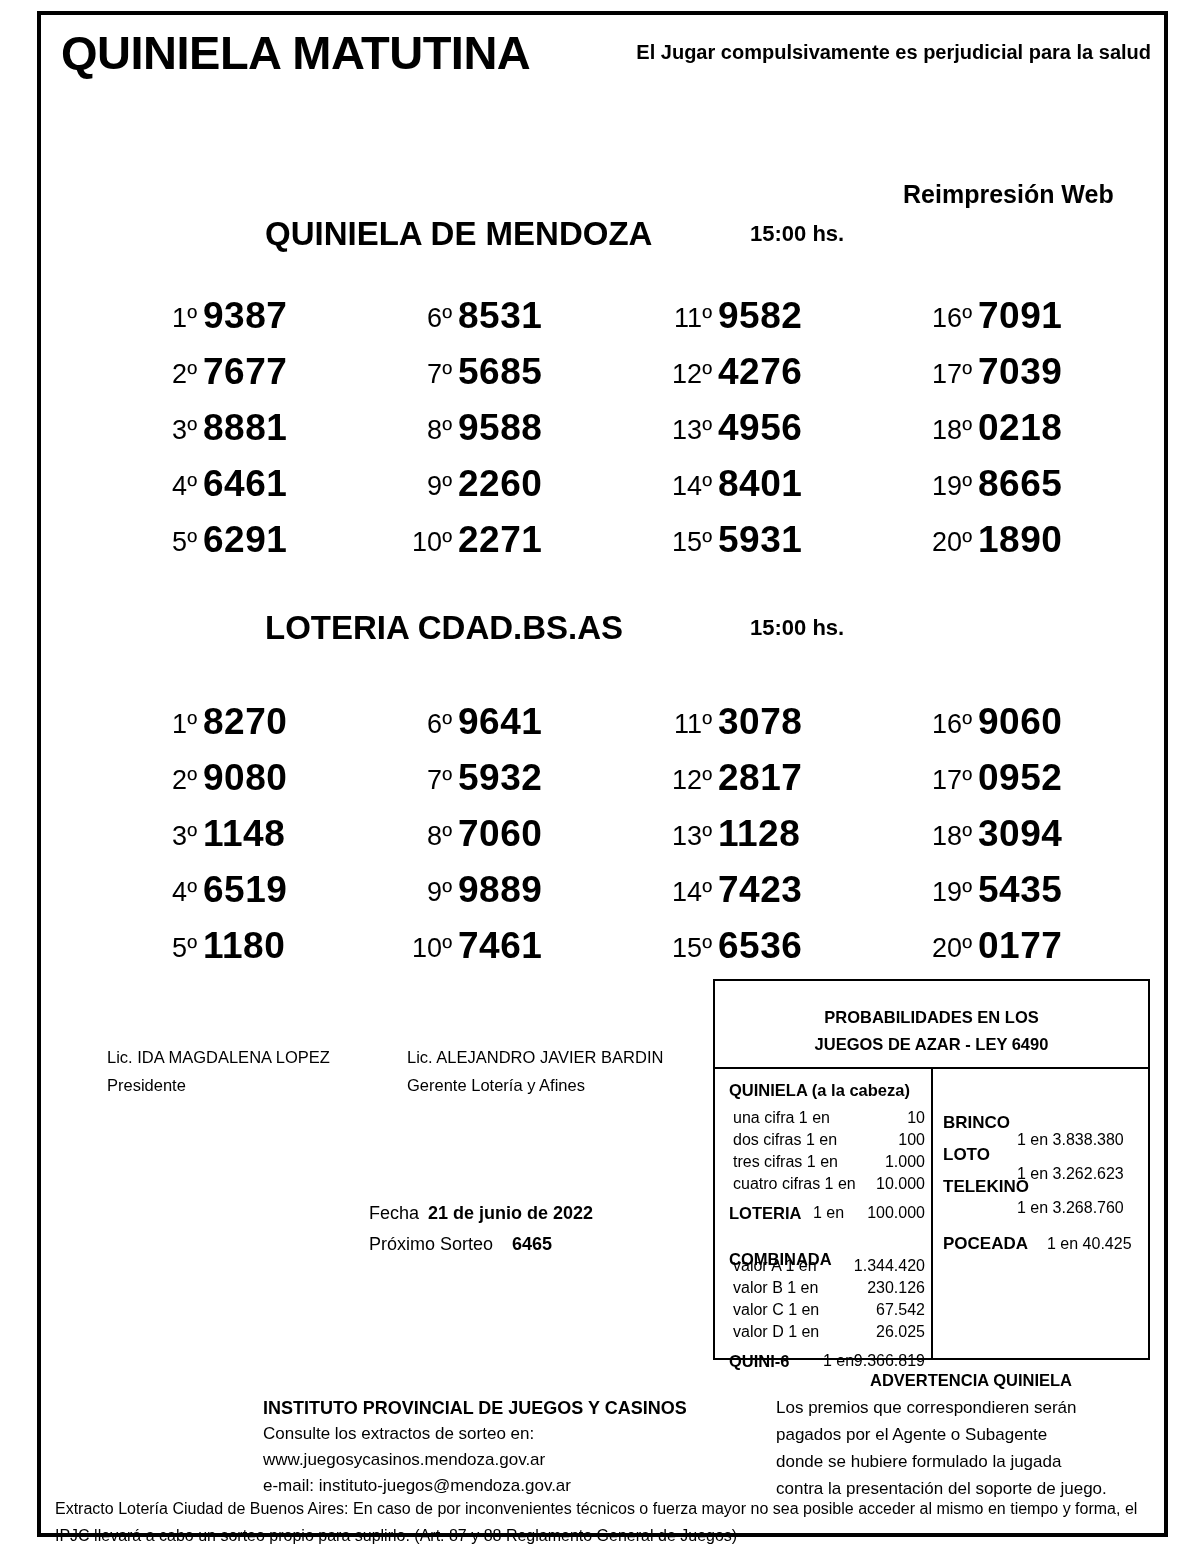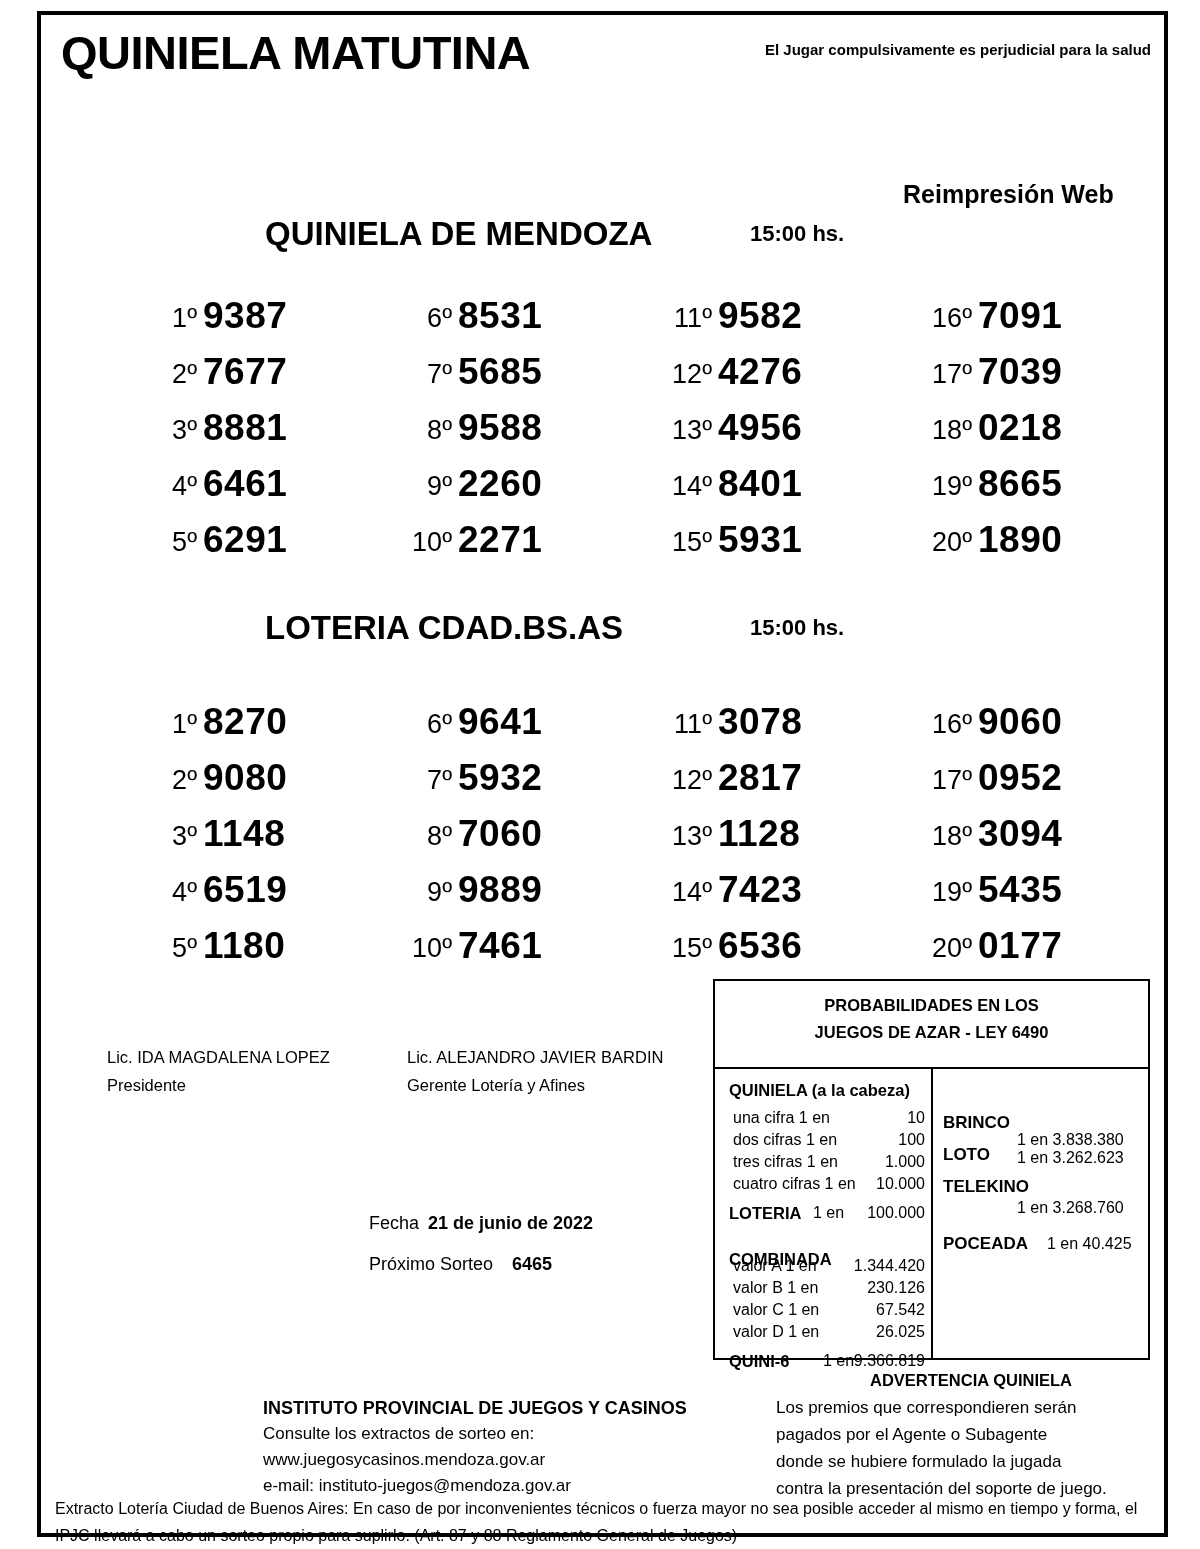--- a/index.html
+++ b/index.html
@@ -43,21 +43,21 @@
     top: 0;
     font-size: 47px;
     font-weight: bold;
     letter-spacing: -0.5px;
     white-space: nowrap;
   }
   .masthead-warning {
     position: absolute;
     right: 0;
     top: 16px;
-    font-size: 15px;
+    font-size: 20px;
     font-weight: bold;
     white-space: nowrap;
   }
 
   
   .draw-header {
     position: absolute;
     height: 46px;
   }
   .draw-name {
@@ -146,21 +146,20 @@
     left: 140px;
     top: -4px;
     font-size: 33px;
     font-weight: bold;
   }
   .meta-row {
     position: relative;
     height: 31px;
     font-size: 18px;
     white-space: nowrap;
-    margin-top: 10px;
   }
   .meta-label {
     position: absolute;
     left: 40px;
     top: 0;
   }
   .meta-value {
     position: absolute;
     top: 0;
     font-weight: bold;
@@ -182,21 +181,21 @@
     left: 0;
     top: 0;
     width: 100%;
     height: 88px;
     border-bottom: 2px solid #000000;
     box-sizing: border-box;
     text-align: center;
     font-size: 16.5px;
     font-weight: bold;
     line-height: 27px;
-    padding-top: 11px;
+    padding-top: 23px;
   }
   #prob-body {
     position: absolute;
     left: 0;
     top: 88px;
     right: 0;
     bottom: 0;
   }
   #prob-left {
     position: absolute;
@@ -566,21 +565,21 @@
           <div class="pl-inline" style="top:283px;">
             <span class="lbl">QUINI-6</span>
             <span class="mid" style="left:94px;">1 en</span>
             <span class="val">9.366.819</span>
           </div>
         </div>
         <div id="prob-right">
           <div class="pr-game" style="top:44px;">BRINCO</div>
           <div class="pr-odds" style="left:82px; top:62px;">1 en 3.838.380</div>
           <div class="pr-game" style="top:76px;">LOTO</div>
-          <div class="pr-odds" style="left:82px; top:80px;">1 en 3.262.623</div>
+          <div class="pr-odds" style="left:82px; top:96px;">1 en 3.262.623</div>
           <div class="pr-game" style="top:108px;">TELEKINO</div>
           <div class="pr-odds" style="left:82px; top:130px;">1 en 3.268.760</div>
           <div class="pr-game" style="top:165px;">POCEADA</div>
           <div class="pr-odds" style="left:112px; top:166px;">1 en 40.425</div>
         </div>
       </div>
     </div>
 
     <div class="inst-block">
       <div class="inst-title">INSTITUTO PROVINCIAL DE JUEGOS Y CASINOS</div>

